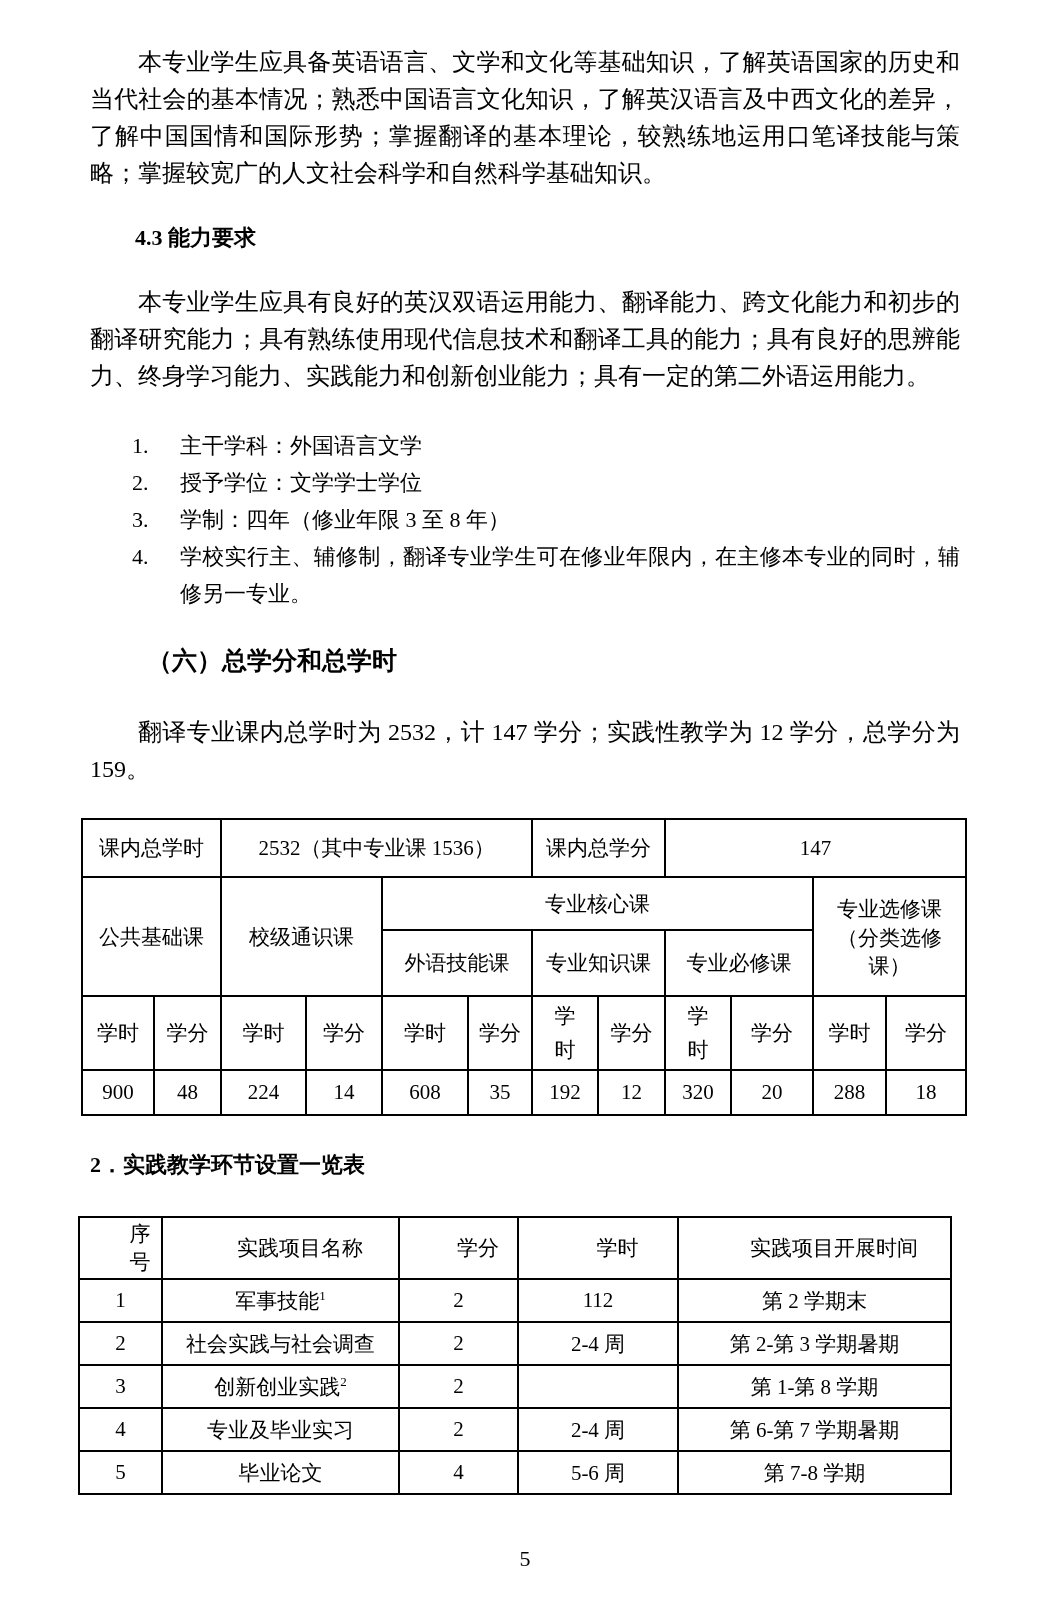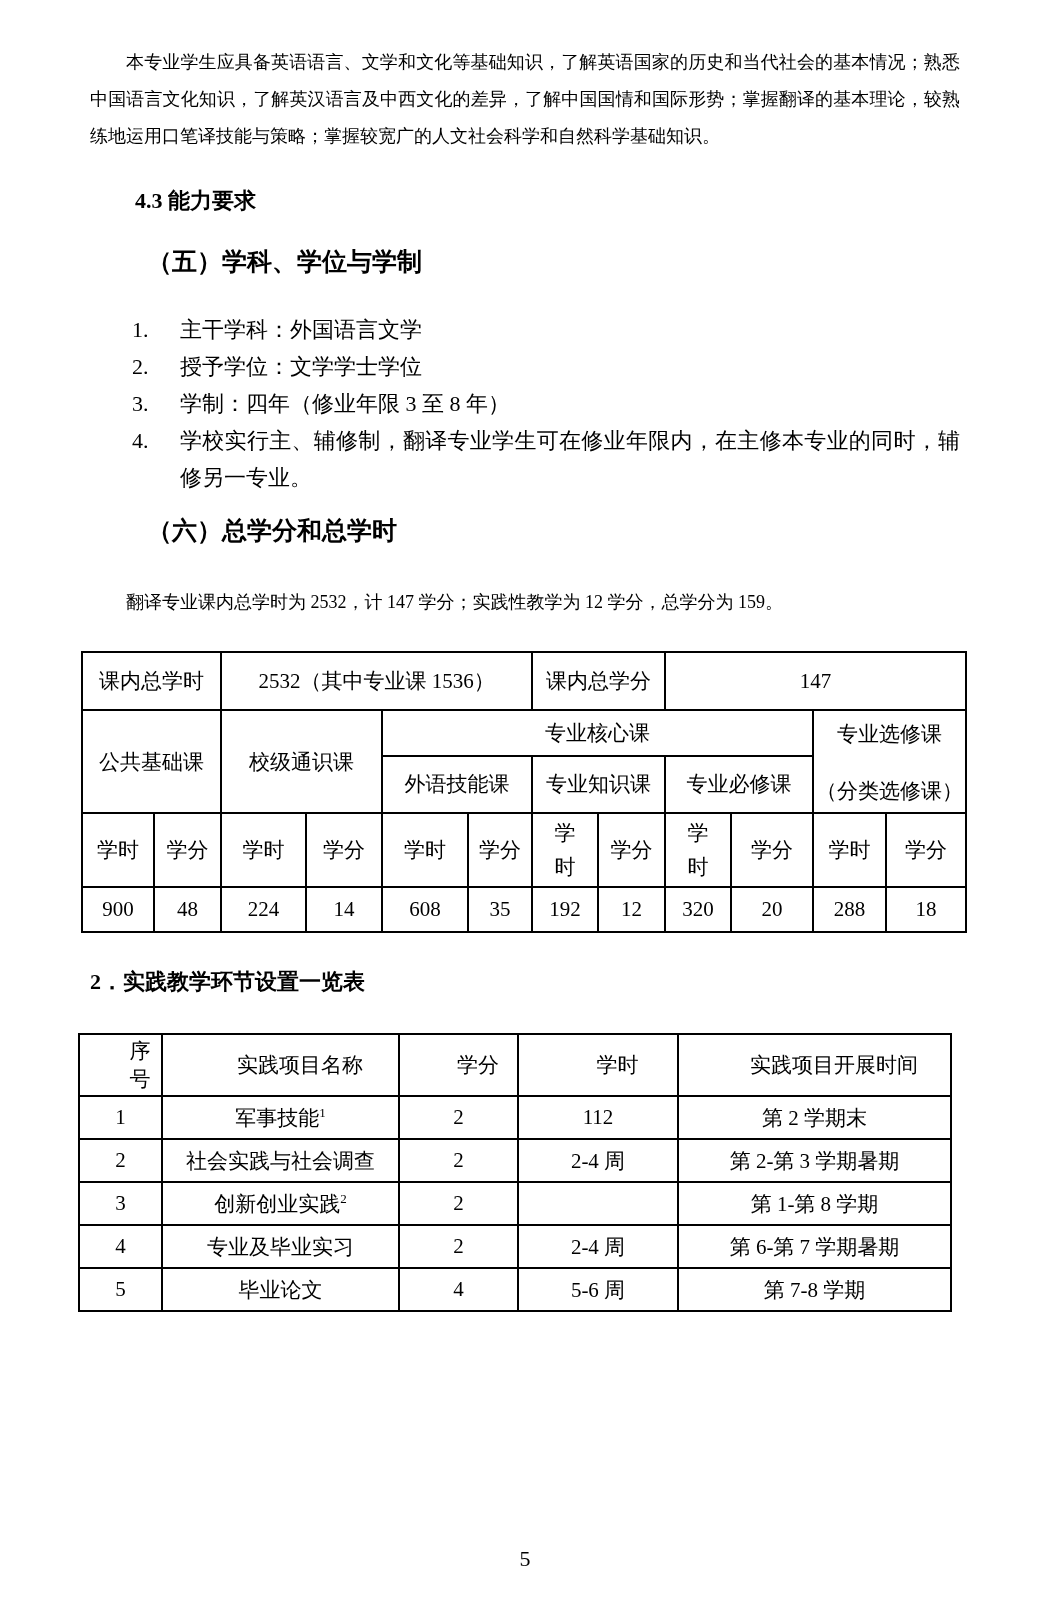--- a/index.html
+++ b/index.html
@@ -11,21 +11,21 @@
   }
   .page {
     position: relative;
     width: 1050px;
     height: 1600px;
     background: #ffffff;
     padding: 44px 90px 0 90px;
     overflow: hidden;
   }
   .para {
-    font-size: 18px;
+    font-size: 24px;
     line-height: 37px;
     text-align: justify;
     text-indent: 2em;
   }
   .h-sub {
     font-size: 22px;
     font-weight: bold;
     margin-left: 45px;
     margin-top: 16px;
     line-height: 36px;
@@ -40,21 +40,21 @@
   .h5-mt { margin-top: 26px; }
   .list { margin-top: 32px; margin-left: 42px; }
   .list-row {
     display: flex;
     font-size: 22px;
     line-height: 37px;
     align-items: flex-start;
   }
   .list-num { width: 48px; flex: 0 0 48px; }
   .list-text { flex: 1; text-align: justify; }
-  .h6-mt { margin-top: 18px; }
+  .h6-mt { margin-top: 32px; }
   .p3-mt { margin-top: 36px; }
   .caption {
     font-size: 22px;
     font-weight: bold;
     margin-top: 26px;
     line-height: 34px;
   }
   .cap1 { margin-top: 26px; }
   .cap2 { margin-top: 32px; }
 
@@ -79,21 +79,21 @@
   .t1 .r2 td { height: 45px; }
   .t1 .r3 td { height: 56px; }
   .t1 .r4 td { height: 73px; }
   .t1 .r5 td { height: 45px; border-radius: 9px; }
   .t1 .vwrap span {
     display: inline-block;
     width: 1.1em;
     word-break: break-all;
     line-height: 34px;
   }
-  .t1 td.elective { padding: 0; vertical-align: top; }
+  .t1 td.elective { padding: 8px; vertical-align: top; }
   .t1 .elective-inner {
     display: flex;
     flex-direction: column;
     justify-content: space-between;
     height: 101px;
     padding: 9px 2px 7px 2px;
   }
   .t2 {
     width: 872px;
     margin-left: -12px;
@@ -117,22 +117,22 @@
 </style>
 </head>
 <body>
 
 <div class="page">
 
   <p class="para">本专业学生应具备英语语言、文学和文化等基础知识，了解英语国家的历史和当代社会的基本情况；熟悉中国语言文化知识，了解英汉语言及中西文化的差异，了解中国国情和国际形势；掌握翻译的基本理论，较熟练地运用口笔译技能与策略；掌握较宽广的人文社会科学和自然科学基础知识。</p>
 
   <h3 class="h-sub sp-after-h43">4.3 能力要求</h3>
 
-
-  <h2 class="h-major h5-mt">（五）学科、学位与学制</h2>
+  <p class="para sp-after-h43">本专业学生应具有良好的英汉双语运用能力、翻译能力、跨文化能力和初步的翻译研究能力；具有熟练使用现代信息技术和翻译工具的能力；具有良好的思辨能力、终身学习能力、实践能力和创新创业能力；具有一定的第二外语运用能力。</p>
+
 
   <div class="list">
     <div class="list-row">
       <span class="list-num">1.</span>
       <span class="list-text">主干学科：外国语言文学</span>
     </div>
     <div class="list-row">
       <span class="list-num">2.</span>
       <span class="list-text">授予学位：文学学士学位</span>
     </div>

